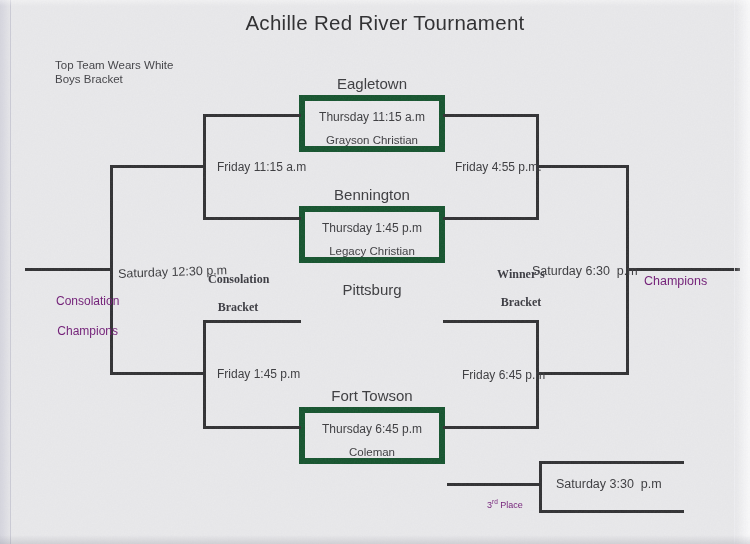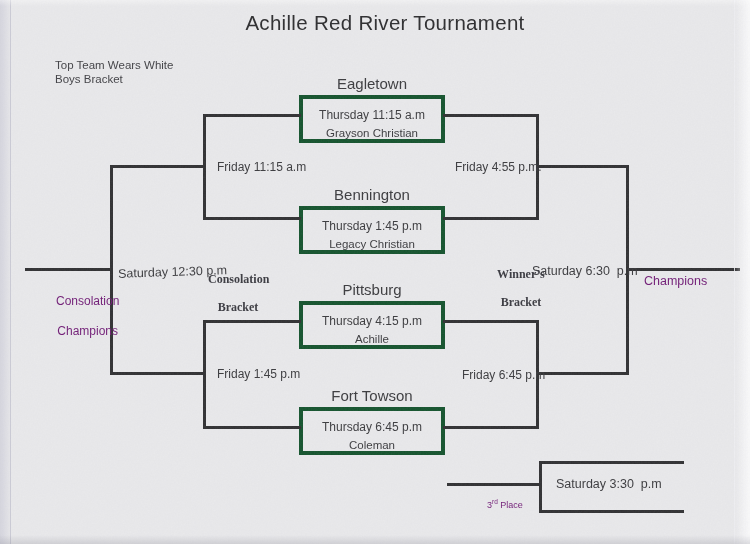--- a/index.html
+++ b/index.html
@@ -27,21 +27,21 @@
 
   .title {
     position:absolute; left:10px; top:11px; width:750px; text-align:center;
     font-size:20.5px; letter-spacing:.3px; color:#2d2d2f;
   }
   .notes { position:absolute; left:55px; top:58px; font-size:11.5px; line-height:14px; color:#424246; }
 
   .game { position:absolute; left:299px; width:146px; }
   .g1 { top:75px; } .g2 { top:178px;margin-top:8px; } .g3 { top:281px; } .g4 { top:387px; }
   .team-top { text-align:center; font-size:15px; margin-bottom:3px; white-space:pre; }
-  .gbox { position:relative; box-sizing:border-box; height:48px; border:4px solid #14532d;padding-left:11px; }
+  .gbox { position:relative; box-sizing:border-box; height:57px; border:6px solid #14532d;padding-left:11px; }
   .game-time   { position:absolute; top:9px;  left:0; right:0; text-align:center; font-size:12px; white-space:pre; }
   .team-bottom { position:absolute; bottom:0; left:0; right:0; text-align:center; font-size:11.5px; white-space:pre; }
 
   .label { position:absolute; font-size:12px; white-space:pre; }
   .lbl-lg { font-size:12.5px; }
   .serif { font-family:Liberation Sans, sans-serif; color:#701a75; }
   .serif-bold {
     position:absolute; font-family:"Liberation Serif","DejaVu Serif",serif;
     font-weight:bold; color:#3a3a40; font-size:12px; line-height:14px;
     text-align:center; white-space:pre;
@@ -70,24 +70,20 @@
   </div>
   <div class="game g2">
     <div class="team-top">Bennington</div>
     <div class="gbox">
       <div class="game-time">Thursday 1:45 p.m</div>
       <div class="team-bottom">Legacy Christian</div>
     </div>
   </div>
   <div class="game g3">
     <div class="team-top">Pittsburg</div>
-    <div class="gbox">
-      <div class="game-time">Thursday 4:15 p.m</div>
-      <div class="team-bottom">Achille</div>
-    </div>
   </div>
   <div class="game g4">
     <div class="team-top">Fort Towson</div>
     <div class="gbox">
       <div class="game-time">Thursday 6:45 p.m</div>
       <div class="team-bottom">Coleman</div>
     </div>
   </div>
 
   <div class="line h" style="left:203px;top:114px;width:98px"></div>

